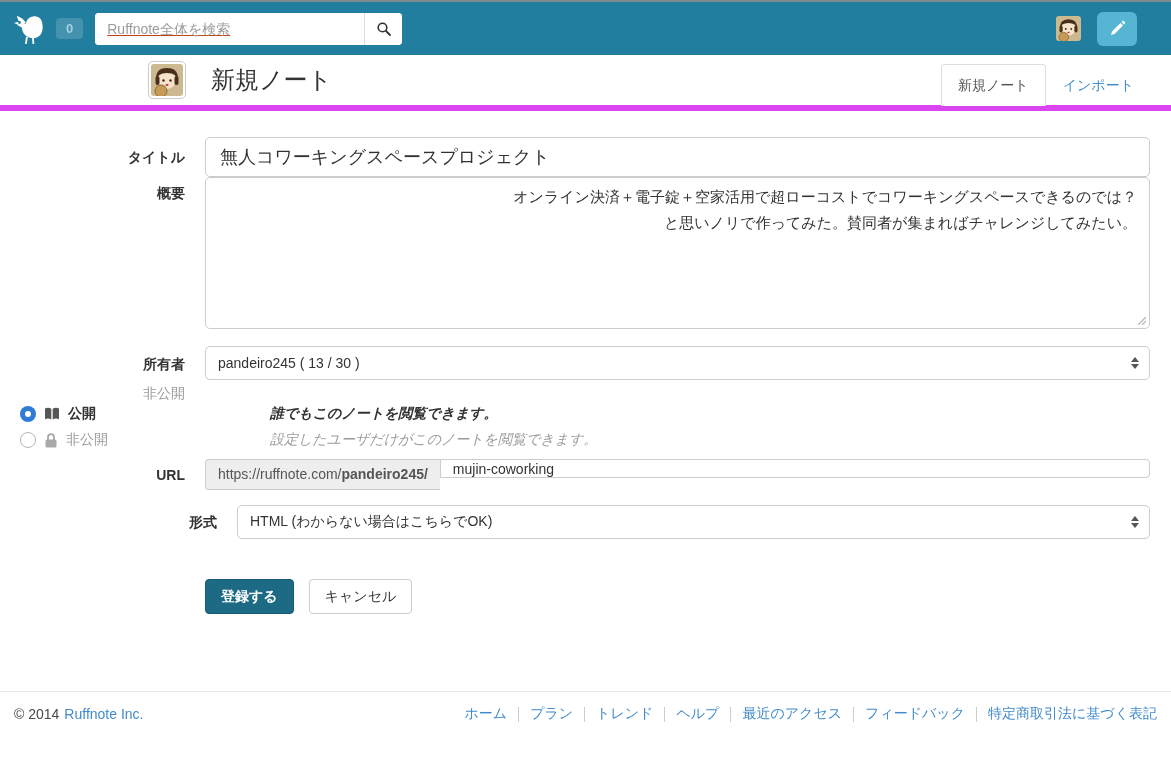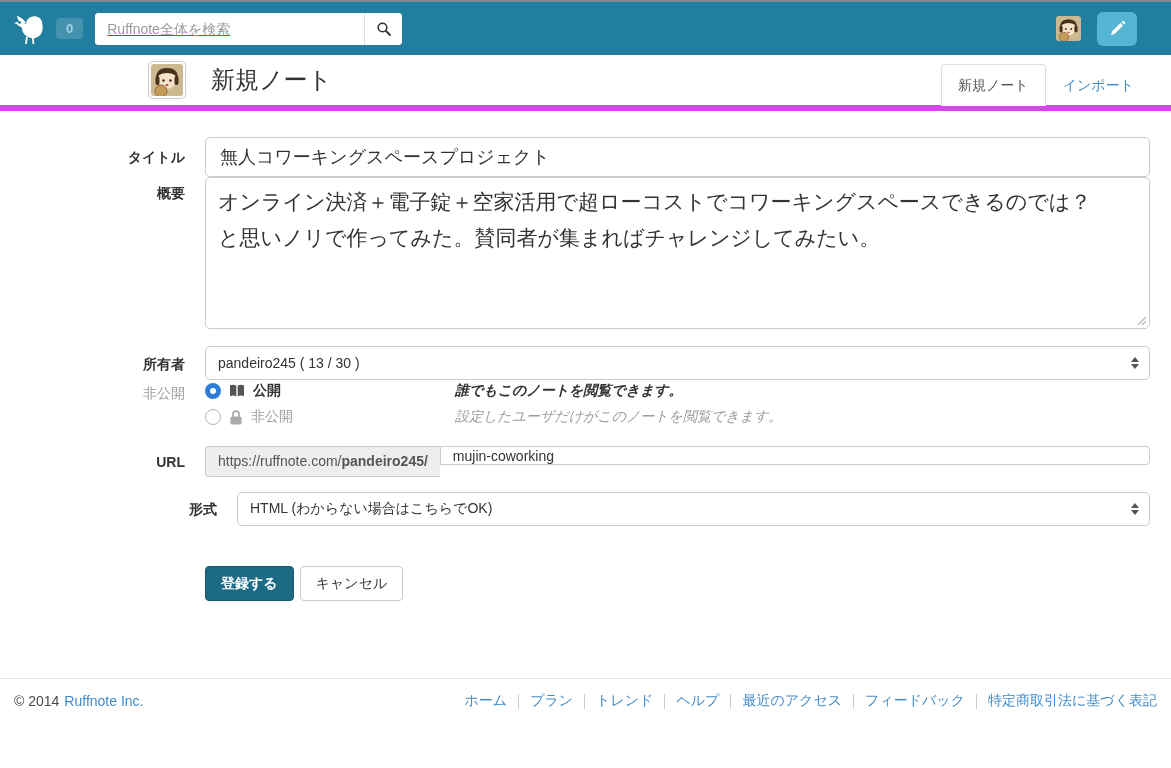--- a/index.html
+++ b/index.html
@@ -79,36 +79,36 @@
   .input-lg {
     width: 100%; height: 40px; border: 1px solid #ccc; border-radius: 5px;
     font-size: 18px; padding: 0 14px; color: #333; font-family: inherit; outline: none;
   }
 
   .row-summary { margin-bottom: 17px; }
   .row-summary .form-label { padding-top: 8px; }
   .ta-wrap { position: relative; }
   textarea.summary {
     width: 100%; height: 152px; border: 1px solid #ccc; border-radius: 5px;
-    font-size: 21px; line-height: 1.7; padding: 6px 12px; color: #333;
-    font-family: inherit; resize: none; outline: none; display: block;
+    font-size: 15px; line-height: 1.7; padding: 6px 12px; color: #333;
+    font-family: inherit; resize: none; outline: none; display: block; text-align: right;
   }
   .resize-handle { position: absolute; right: 4px; bottom: 4px; pointer-events: none; }
 
   .fake-select {
     height: 34px; border: 1px solid #ccc; border-radius: 5px; background: #fff;
     display: flex; align-items: center; padding: 0 10px 0 12px; font-size: 14px;
     color: #333; cursor: pointer;
   }
   .fake-select .sel-value { flex: 1; }
   .sel-arrows { display: flex; flex-direction: column; gap: 2px; }
   .sel-arrows .up { width: 0; height: 0; border-left: 4px solid transparent; border-right: 4px solid transparent; border-bottom: 5px solid #555; }
   .sel-arrows .down { width: 0; height: 0; border-left: 4px solid transparent; border-right: 4px solid transparent; border-top: 5px solid #555; }
 
-  .row-privacy { margin-bottom: 14px; }
+  .row-privacy { margin-bottom: 4px; flex-direction: column; }
   .row-privacy .form-label { padding-top: 5px; }
   .privacy-option { display: flex; align-items: center; height: 22px; margin-bottom: 4px; cursor: pointer; }
   .radio { width: 16px; height: 16px; border-radius: 50%; flex: none; position: relative; }
   .radio.checked { background: #2e7cd6; }
   .radio.checked::after {
     content: ""; position: absolute; left: 5px; top: 5px; width: 6px; height: 6px;
     background: #fff; border-radius: 50%;
   }
   .radio.unchecked { background: #fff; border: 1px solid #b5b5b5; }
   .opt-icon { margin-left: 8px; display: flex; align-items: center; }
@@ -130,21 +130,21 @@
   }
   .input-addon b { color: #555; text-align: right; }
   .input-group input {
     flex: 1; border: 1px solid #ccc; border-radius: 0 4px 4px 0; font-size: 14px;
     padding: 0 12px; color: #333; font-family: inherit; outline: none; height: 19px;
   }
 
   .row-format { margin-bottom: 40px; }
   .row-format .form-label { padding-top: 9px; margin-left: 32px; }
 
-  .button-row { margin-left: 205px; display: flex; gap: 6px; }
+  .button-row { margin-left: 205px; display: flex; gap: 15px; }
   .btn { font-size: 14px; font-family: inherit; border-radius: 4px; padding: 8px 15px; cursor: pointer; line-height: 17px; }
   .btn-primary { background: #1d6a84; border: 1px solid #175a71; color: #fff; font-weight: bold; }
   .btn-default { background: #fff; border: 1px solid #ccc; color: #333; }
 
   
   .footer {
     margin-top: 77px; border-top: 1px solid #e7e7e7; padding: 13px 14px;
     display: flex; align-items: center; font-size: 14px;
   }
   .copyright { color: #484848; }

